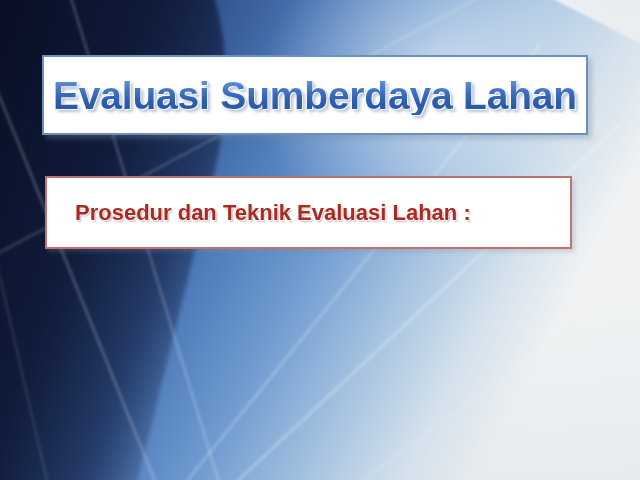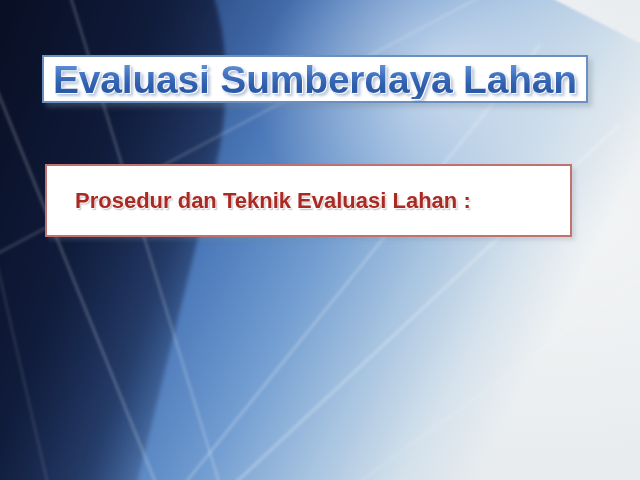--- a/index.html
+++ b/index.html
@@ -112,21 +112,21 @@
     background: radial-gradient(closest-side, rgba(255,255,255,0.58), rgba(255,255,255,0) 72%);
     transform: rotate(-18deg);
   }
 
   
   .title-box {
     position: absolute;
     left: 42px;
     top: 55px;
     width: 546px;
-    height: 48px;
+    height: 80px;
     box-sizing: border-box;
     background: #ffffff;
     border: 2px solid #6a8fc0;
     box-shadow: 4px 4px 5px rgba(120,138,152,0.34);
     display: flex;
     align-items: center;
     justify-content: center;
   }
   .title-text {
     font-family: "Liberation Sans", sans-serif;
@@ -150,21 +150,21 @@
     filter:
       drop-shadow(1px 1px 0 rgba(255,255,255,0.95))
       drop-shadow(-0.5px -0.5px 0 rgba(255,255,255,0.85))
       drop-shadow(2px 2px 1.6px rgba(90,120,165,0.45));
   }
 
   
   .subtitle-box {
     position: absolute;
     left: 45px;
-    top: 164px;
+    top: 176px;
     width: 527px;
     height: 73px;
     box-sizing: border-box;
     background: #ffffff;
     border: 2px solid #c1726e;
     box-shadow: 3px 3px 4px rgba(130,140,150,0.26);
     display: flex;
     flex-direction: column;
     align-items: center;
     justify-content: center;

